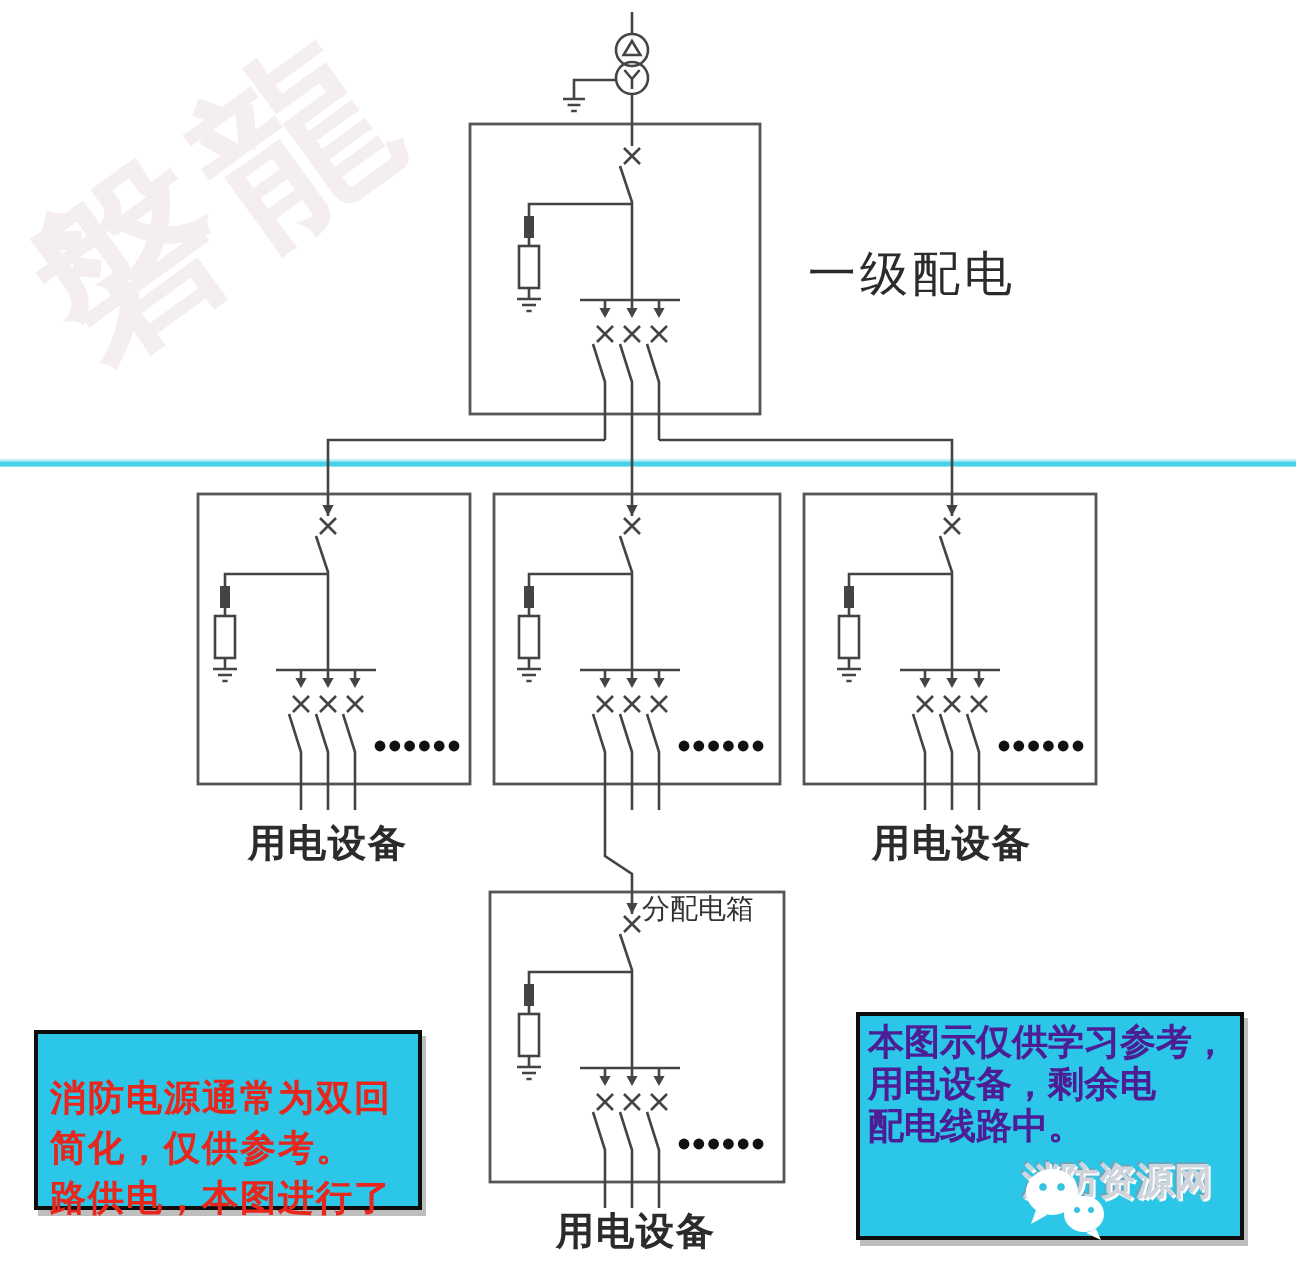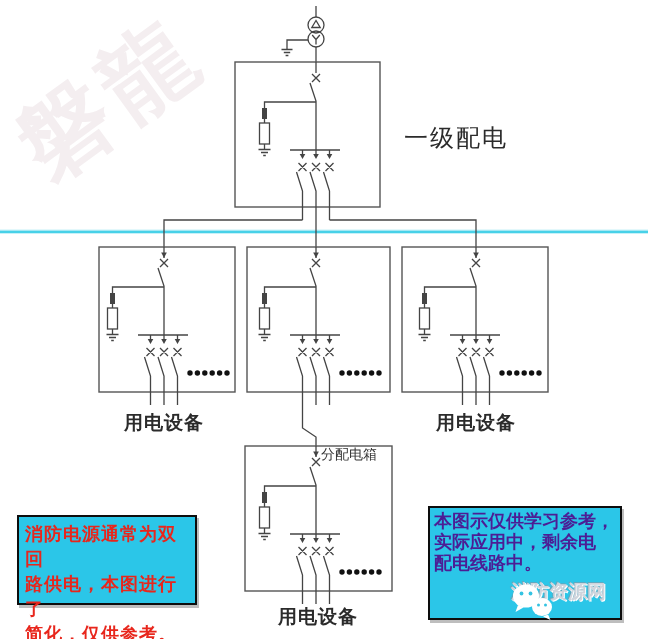--- a/index.html
+++ b/index.html
@@ -15,21 +15,21 @@
 
   .lbl{position:absolute;color:#2b2b2b;line-height:1.15;white-space:nowrap;z-index:3;}
   #lbl-primary{left:404px;top:124px;font-size:24px;letter-spacing:2px;font-weight:400;}
   #lbl-load-left{left:104px;top:412px;width:120px;text-align:center;font-size:19px;font-weight:700;letter-spacing:1px;}
   #lbl-load-right{left:416px;top:412px;width:120px;text-align:center;font-size:19px;font-weight:700;letter-spacing:1px;}
   #lbl-load-bottom{left:258px;top:606px;width:120px;text-align:center;font-size:19px;font-weight:700;letter-spacing:1px;}
   #lbl-subpanel{left:321px;top:410px;font-size:14px;font-weight:500;color:#333;margin-top:36px;}
 
   .note{position:absolute;box-sizing:border-box;background:#2bc6e8;border:2px solid #0d0d0d;
         box-shadow:2px 3px 0 rgba(110,110,110,.45);z-index:4;font-weight:700;}
-  #note-left{left:17px;top:515px;width:180px;height:90px;padding:5px 6px;
+  #note-left{left:17px;top:515px;width:194px;height:90px;padding:20px 6px;
              color:#e8261c;font-size:18px;line-height:25px;letter-spacing:1px;}
   #note-right{left:428px;top:506px;width:194px;height:114px;padding:3px 4px;
               color:#4c1d95;font-size:18px;line-height:21px;}
 
   .brand{position:absolute;left:509px;top:582px;display:flex;align-items:center;z-index:6;}
   .brand-text{font-size:19px;font-weight:700;letter-spacing:0px;color:#cfd4dc;
               text-shadow:1px 1px 0 #ffffff,-1px -1px 0 rgba(140,146,156,.55);
               white-space:nowrap;line-height:1;margin-left:2px;}
 </style>
 </head>
@@ -125,27 +125,27 @@
   </svg>
 
   <div class="lbl" id="lbl-primary">一级配电</div>
   <div class="lbl" id="lbl-load-left">用电设备</div>
   <div class="lbl" id="lbl-subpanel">分配电箱</div>
   <div class="lbl" id="lbl-load-right">用电设备</div>
   <div class="lbl" id="lbl-load-bottom">用电设备</div>
 
   <div class="note" id="note-left">
     <div>消防电源通常为双回</div>
+    <div>简化，仅供参考。</div>
     <div>路供电，本图进行了</div>
-    <div>简化，仅供参考。</div>
   </div>
 
   <div class="note" id="note-right">
     <div>本图示仅供学习参考，</div>
-    <div>实际应用中，剩余电</div>
+    <div>用电设备，剩余电</div>
     <div>配电线路中。</div>
   </div>
 
   <div class="brand">
     <svg width="46" height="40" viewBox="0 0 46 40">
       <ellipse cx="17" cy="14" rx="13" ry="11.5" fill="#ffffff"></ellipse>
       <path d="M9 23L6.5 30L14.5 25.5Z" fill="#ffffff"></path>
       <circle cx="12.5" cy="11.5" r="1.9" fill="#35c3e2"></circle>
       <circle cx="21.5" cy="11.5" r="1.9" fill="#35c3e2"></circle>
       <ellipse cx="33" cy="25" rx="10" ry="9" fill="#ffffff"></ellipse>

